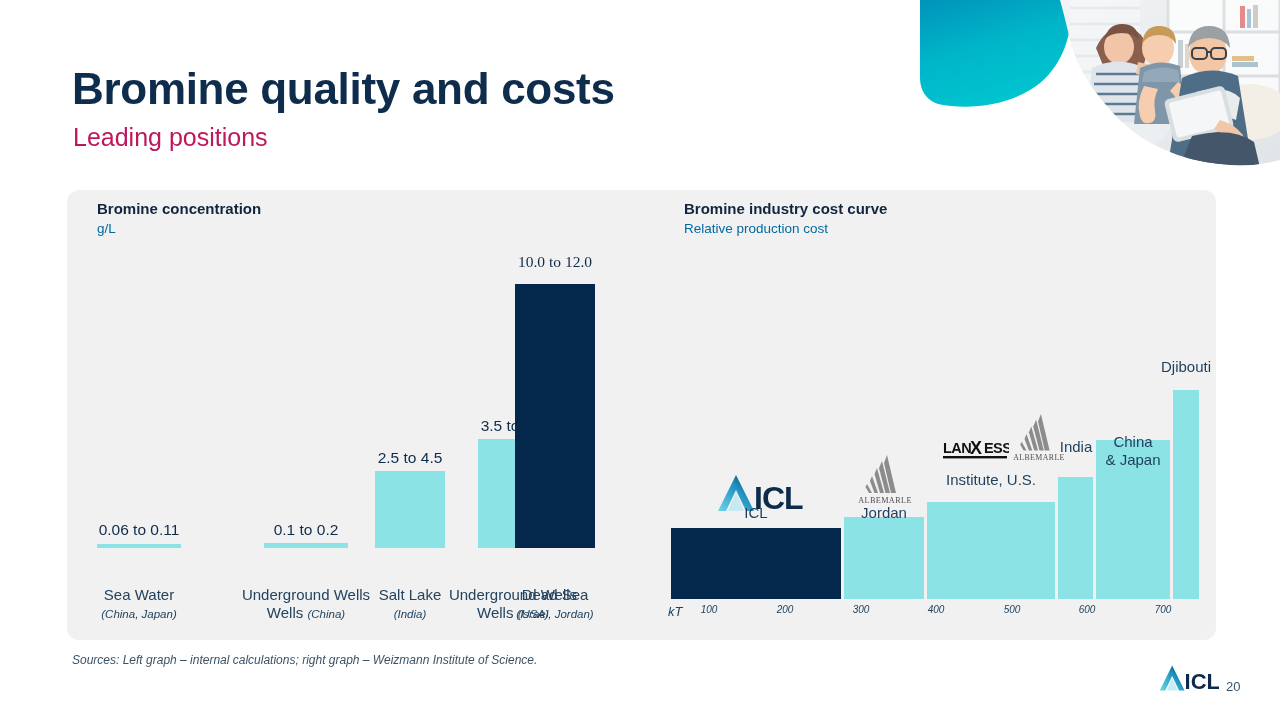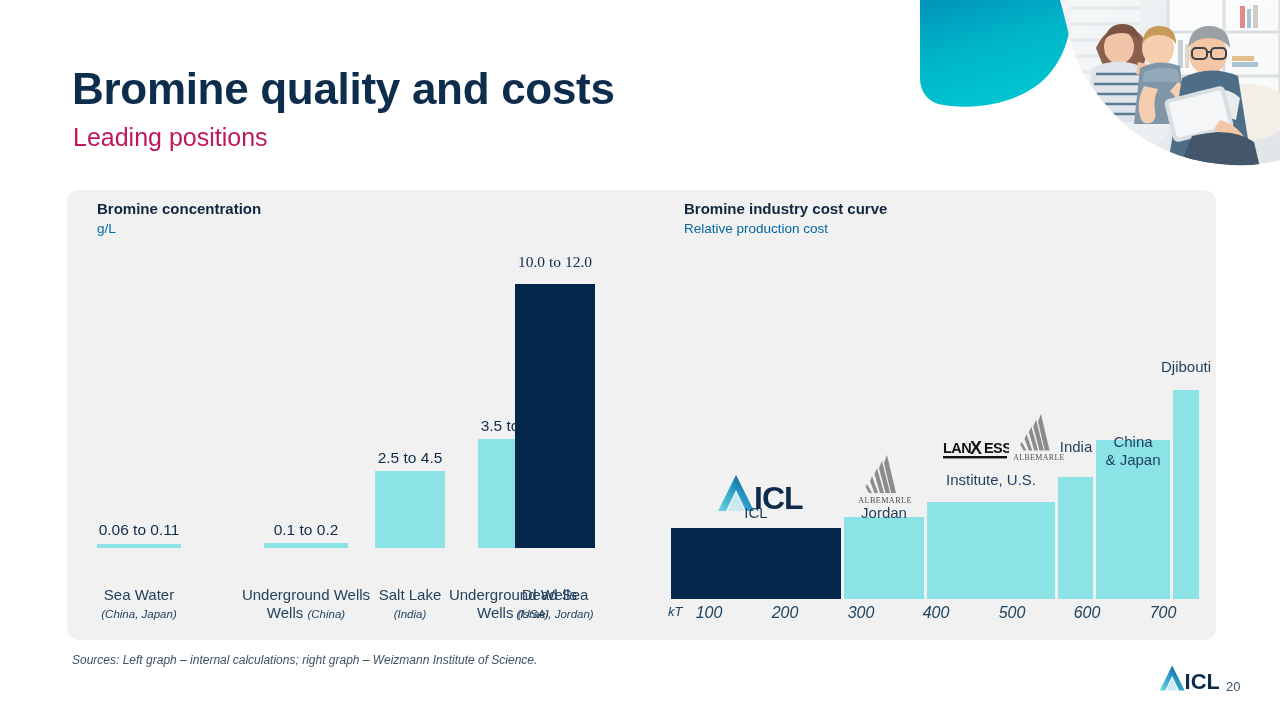--- a/index.html
+++ b/index.html
@@ -53,21 +53,21 @@
 
   
   #chart-right{position:absolute;left:0;top:0;width:562px;height:450px;}
   .rbar{position:absolute;background:#8ce3e6;}
   .rbar.dark{background:#03284b;}
   .rlbl{
     position:absolute;text-align:center;font-size:15px;color:#1d3e5c;
     line-height:1.2;white-space:nowrap;
   }
   .tick{
-    position:absolute;top:414px;font-size:16px;font-style:italic;
+    position:absolute;top:414px;font-size:10px;font-style:italic;
     color:#20445f;white-space:nowrap;transform:translateX(-50%);
   }
   .tick.kt{font-size:13px;}
 
   
   .logo-wrap{position:absolute;}
   .alb{display:block;}
 
   
   .sources{

